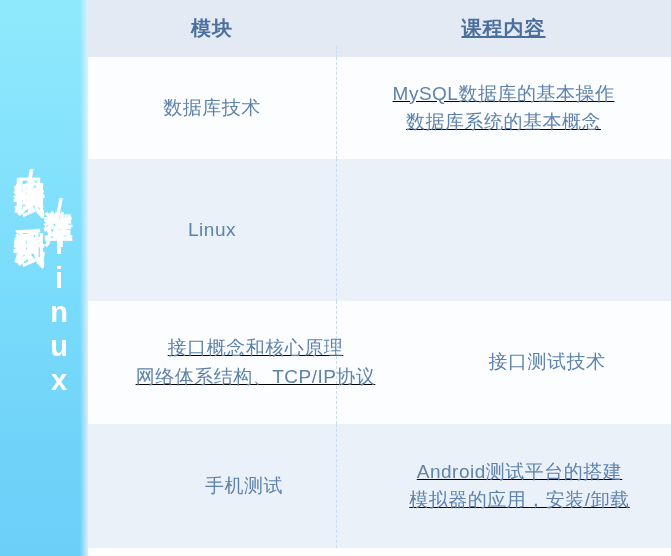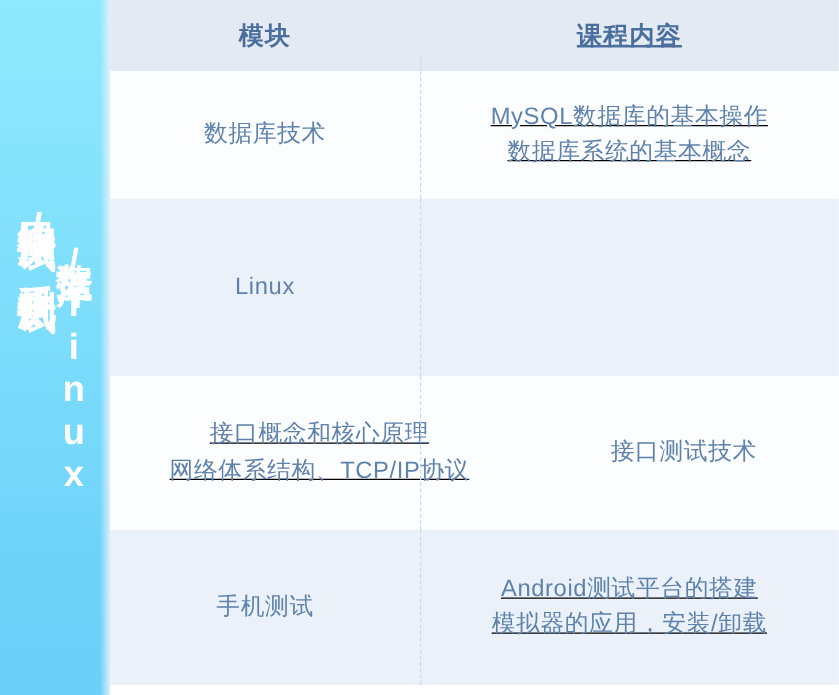--- a/index.html
+++ b/index.html
@@ -94,21 +94,21 @@
   .row.header {
     height: 57px;
     background: #e3eaf4;
   }
   .row.odd  { background: #fcfdff; }
   .row.even { background: #eaf1f9; }
 
   .row.r1 { height: 102px; }
   .row.r2 { height: 142px; }
   .row.r3 { height: 123px; }
-  .row.r4 { height: 124px; }
+  .row.r4 { height: 124px; padding-left: 32px; }
 
   .cell {
     display: flex;
     align-items: center;
     justify-content: center;
     text-align: center;
     box-sizing: border-box;
     height: 100%;
   }
   .cell-module  { flex: 0 0 248px; }

